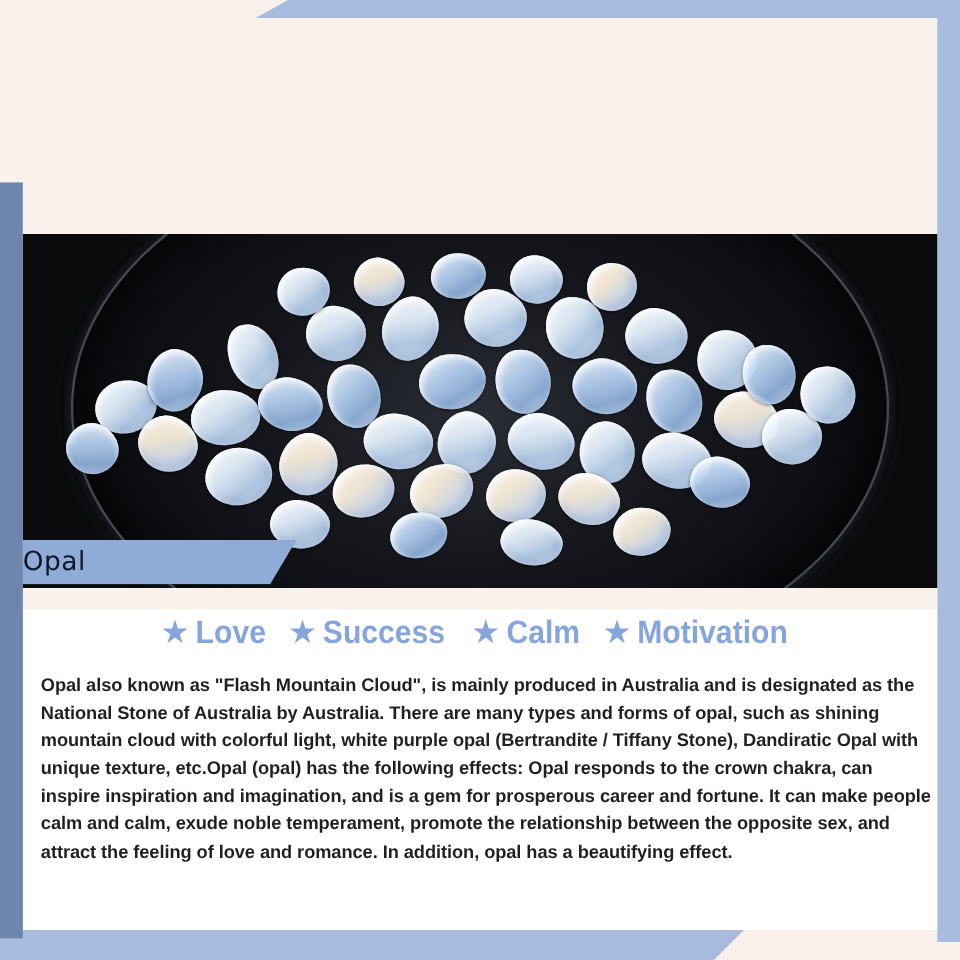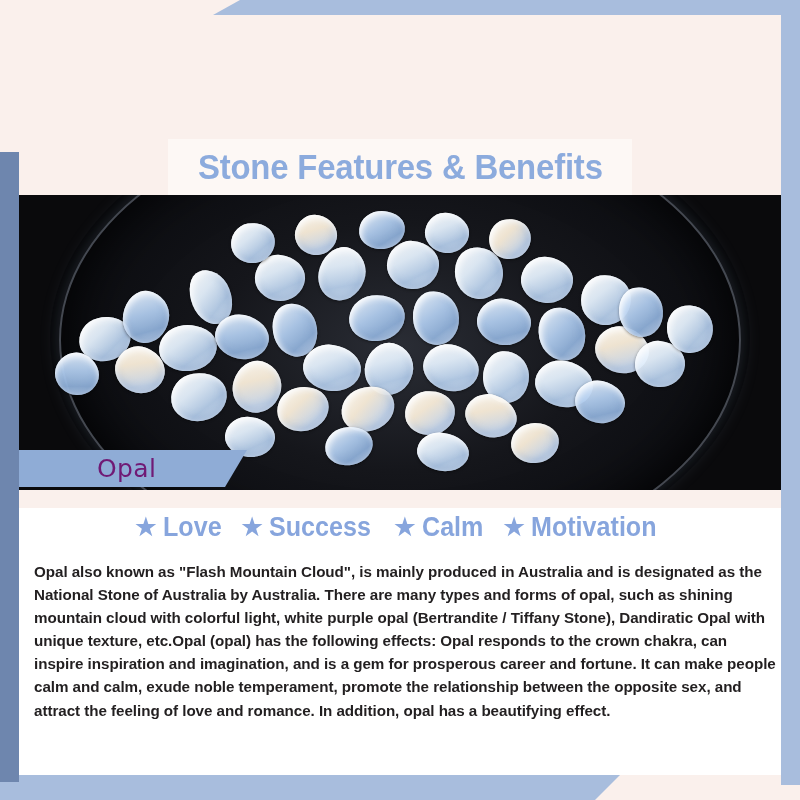--- a/index.html
+++ b/index.html
@@ -192,23 +192,22 @@
     top: 450px;
     width: 228px;
     height: 37px;
     background: #8facd6;
     clip-path: polygon(0 0, 100% 0, calc(100% - 22px) 100%, 0 100%);
     z-index: 5;
     display: flex;
     align-items: center;
   }
   .opal-text {
-    margin-left: 78px;
-    color: #701a75;
-    font-size: 25px;
+    color: #0f172a;
+    font-size: 22px;
     font-weight: 400;
     letter-spacing: 0.4px;
     font-family: "DejaVu Sans", sans-serif;
   }
 
   
   .content {
     position: absolute;
     left: 19px;
     top: 490px;
@@ -270,23 +269,20 @@
 </style>
 </head>
 <body>
 
 <div class="poster">
 
   <div class="top-blue-shape"></div>
   <div class="right-blue-strip"></div>
 
 
-  <div class="title-banner">
-    <span class="title-text">Stone Features &amp; Benefits</span>
-  </div>
 
   <div class="hero">
     <div class="hero-bowl"></div>
     <div class="hero-bowl-rim"></div>
     <div class="stones">
       <div class="stone" style="left:60px;  top:122px; width:52px; height:44px; transform:rotate(-14deg);"></div>
       <div class="stone cool" style="left:104px; top:96px;  width:46px; height:52px; transform:rotate(9deg);"></div>
       <div class="stone" style="left:140px; top:130px; width:58px; height:46px; transform:rotate(-5deg);"></div>
       <div class="stone warm" style="left:96px;  top:152px; width:50px; height:46px; transform:rotate(22deg);"></div>
       <div class="stone" style="left:172px; top:74px;  width:40px; height:56px; transform:rotate(-22deg);"></div>

